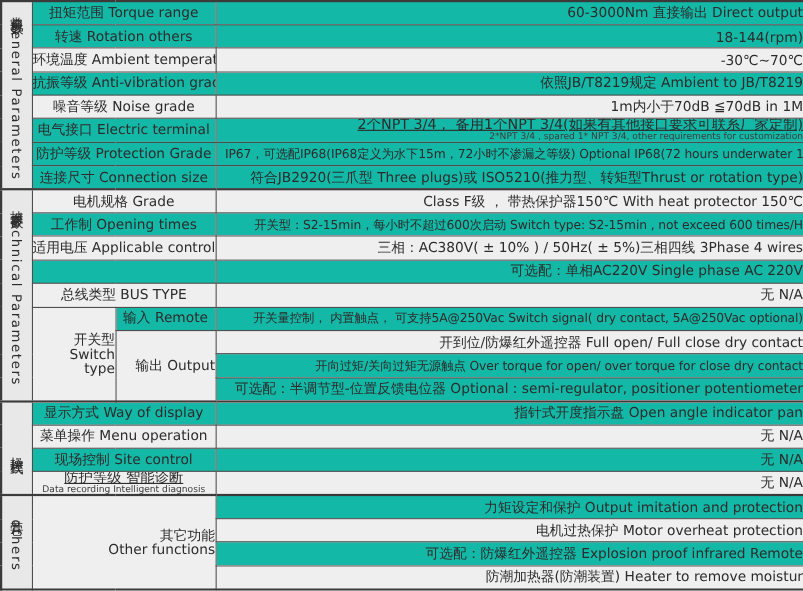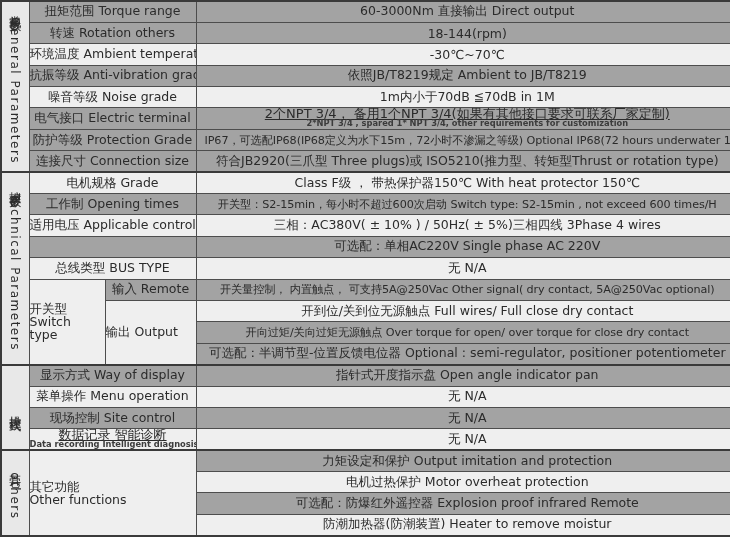--- a/index.html
+++ b/index.html
@@ -1,32 +1,32 @@
 <!DOCTYPE html>
 <html><head>
 <meta charset="utf-8">
 <style>
   html,body{margin:0;padding:0;background:#fff;}
   body{width:730px;height:537px;font-family:"DejaVu Sans","Liberation Sans",sans-serif;}
   table.spec{border-collapse:collapse;table-layout:fixed;width:730px;height:537px;
     border:2px solid #3a3a3a;}
   td{border:1px solid #4d4d4d;padding:0;font-size:12.5px;color:#2b2b2b;
-     overflow:hidden;white-space:nowrap;vertical-align:middle;background:#a3a3a3;}
+     overflow:hidden;white-space:nowrap;vertical-align:middle;background:#14b8a6;}
   tr{height:21px;}
   td.lab{text-align:center;}
-  td.val{text-align:center;padding-left:8px;}
+  td.val{text-align:right;padding-left:8px;}
   td.cat{background:#e8e8e8;text-align:center;}
-  td.merge{background:#efefef;text-align:left;}
+  td.merge{background:#efefef;text-align:right;}
   tr.sh td.lab, tr.sh td.val{background:#efefef;}
   tr.sec td{border-top:2px solid #3a3a3a;}
   .vert{writing-mode:vertical-lr;text-orientation:mixed;display:inline-block;
         font-size:12px;letter-spacing:1.5px;line-height:26px;}
   .tight{font-size:11.2px;letter-spacing:-0.1px;}
   .s1{font-size:13px;line-height:10.5px;text-decoration:underline;}
-  .s2{font-size:8.3px;line-height:9px;color:#3c3c3c;font-weight:bold;}
+  .s2{font-size:8.3px;line-height:9px;color:#3c3c3c;}
   .ml{line-height:13px;font-size:12.5px;}
 </style>
 </head>
 <body>
 
 <table class="spec">
   <colgroup>
     <col style="width:28px">
       <col style="width:76px">
       <col style="width:91px">
@@ -92,25 +92,25 @@
     <td class="lab" colspan="2">总线类型 BUS TYPE</td>
     <td class="val">无 N/A</td>
   </tr>
   <tr>
     <td class="merge" rowspan="4">
       <div class="ml">开关型</div>
       <div class="ml">Switch</div>
       <div class="ml">type</div>
     </td>
     <td class="lab">输入 Remote</td>
-    <td class="val tight">开关量控制， 内置触点， 可支持5A@250Vac Other signal( dry contact,  5A@250Vac optional)</td>
+    <td class="val tight">开关量控制， 内置触点， 可支持5A@250Vac Switch signal( dry contact,  5A@250Vac optional)</td>
   </tr>
   <tr class="sh">
     <td class="merge" rowspan="3">输出 Output</td>
-    <td class="val">开到位/关到位无源触点 Full wires/ Full close dry contact</td>
+    <td class="val">开到位/防爆红外遥控器 Full open/ Full close dry contact</td>
   </tr>
   <tr>
     <td class="val tight">开向过矩/关向过矩无源触点 Over torque for open/ over torque for close dry contact</td>
   </tr>
   <tr>
     <td class="val">可选配：半调节型-位置反馈电位器 Optional : semi-regulator, positioner potentiometer</td>
   </tr>
 
   <tr class="sec">
     <td class="cat" rowspan="4"><span class="vert">操控模式</span></td>
@@ -120,21 +120,21 @@
   <tr class="sh">
     <td class="lab" colspan="2">菜单操作 Menu operation</td>
     <td class="val">无 N/A</td>
   </tr>
   <tr>
     <td class="lab" colspan="2">现场控制 Site control</td>
     <td class="val">无 N/A</td>
   </tr>
   <tr class="sh">
     <td class="lab" colspan="2">
-      <div class="s1">数据记录 智能诊断</div>
+      <div class="s1">防护等级 智能诊断</div>
       <div class="s2">Data recording Intelligent diagnosis</div>
     </td>
     <td class="val">无 N/A</td>
   </tr>
 
   <tr class="sec">
     <td class="cat" rowspan="4"><span class="vert">其它 others</span></td>
     <td class="merge" colspan="2" rowspan="4">
       <div class="ml">其它功能</div>
       <div class="ml">Other functions</div>

